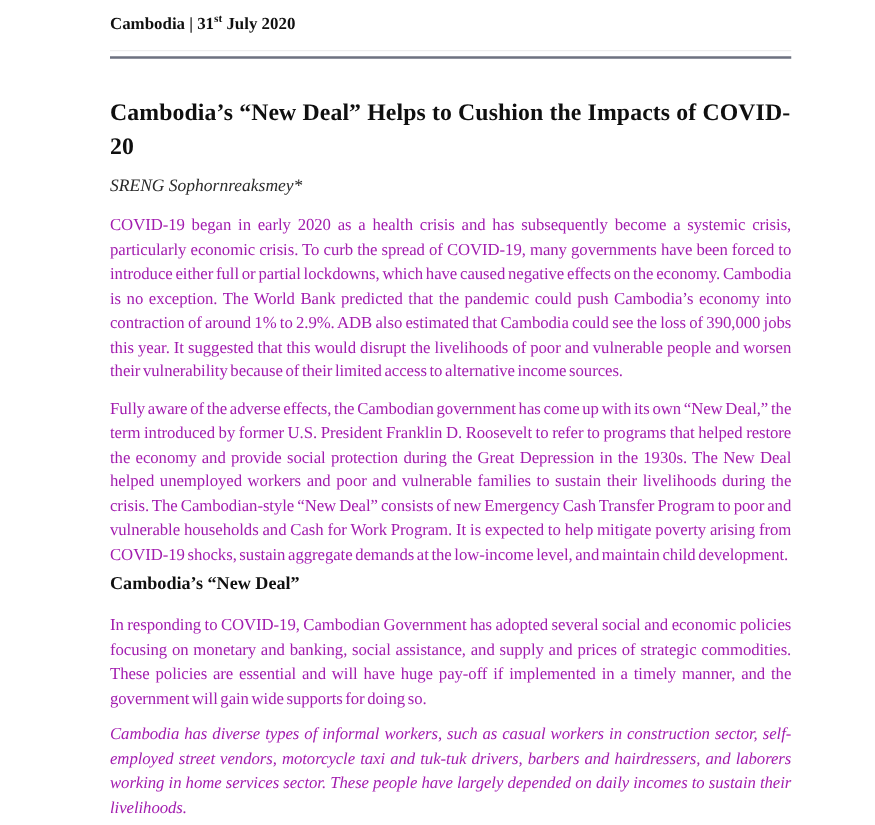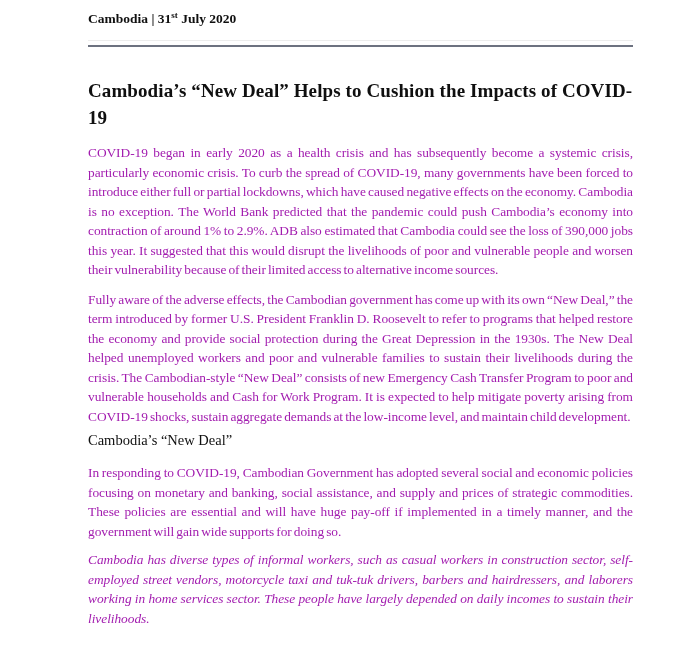--- a/index.html
+++ b/index.html
@@ -56,37 +56,38 @@
     letter-spacing: -0.05px;
     color: #a21caf;
   }
   p.body-para.first { margin-top: 12px; }
   p.body-para.after-heading { margin-top: 14px; }
   p.body-para.last { margin-top: 9px; font-style: italic; }
   h2.section-heading {
     margin: 6px 0 0 0;
     font-size: 14.5px;
     line-height: 17px;
-    font-weight: 400;
+    font-weight: 700;
     color: #101010;
   }
 </style>
 </head>
 <body>
 
 <div class="page">
 
   <div class="masthead">
     <span>Cambodia | 31</span><span class="ordinal">st</span><span> July 2020</span>
   </div>
 
   <div class="header-rule"></div>
 
-  <h1 class="doc-title">Cambodia’s “New Deal” Helps to Cushion the Impacts of COVID-19</h1>
+  <h1 class="doc-title">Cambodia’s “New Deal” Helps to Cushion the Impacts of COVID-20</h1>
 
+  <div class="author-line">SRENG Sophornreaksmey*</div>
 
   <p class="body-para first">COVID-19 began in early 2020 as a health crisis and has subsequently become a systemic crisis, particularly economic crisis. To curb the spread of COVID-19, many governments have been forced to introduce either full or partial lockdowns, which have caused negative effects on the economy. Cambodia is no exception. The World Bank predicted that the pandemic could push Cambodia’s economy into contraction of around 1% to 2.9%. ADB also estimated that Cambodia could see the loss of 390,000 jobs this year. It suggested that this would disrupt the livelihoods of poor and vulnerable people and worsen their vulnerability because of their limited access to alternative income sources.</p>
 
   <p class="body-para">Fully aware of the adverse effects, the Cambodian government has come up with its own “New Deal,” the term introduced by former U.S. President Franklin D. Roosevelt to refer to programs that helped restore the economy and provide social protection during the Great Depression in the 1930s. The New Deal helped unemployed workers and poor and vulnerable families to sustain their livelihoods during the crisis. The Cambodian-style “New Deal” consists of new Emergency Cash Transfer Program to poor and vulnerable households and Cash for Work Program. It is expected to help mitigate poverty arising from COVID-19 shocks, sustain aggregate demands at the low-income level, and maintain child development.</p>
 
   <h2 class="section-heading">Cambodia’s “New Deal”</h2>
 
   <p class="body-para after-heading">In responding to COVID-19, Cambodian Government has adopted several social and economic policies focusing on monetary and banking, social assistance, and supply and prices of strategic commodities. These policies are essential and will have huge pay-off if implemented in a timely manner, and the government will gain wide supports for doing so.</p>
 
   <p class="body-para last">Cambodia has diverse types of informal workers, such as casual workers in construction sector, self-employed street vendors, motorcycle taxi and tuk-tuk drivers, barbers and hairdressers, and laborers working in home services sector. These people have largely depended on daily incomes to sustain their livelihoods.</p>

